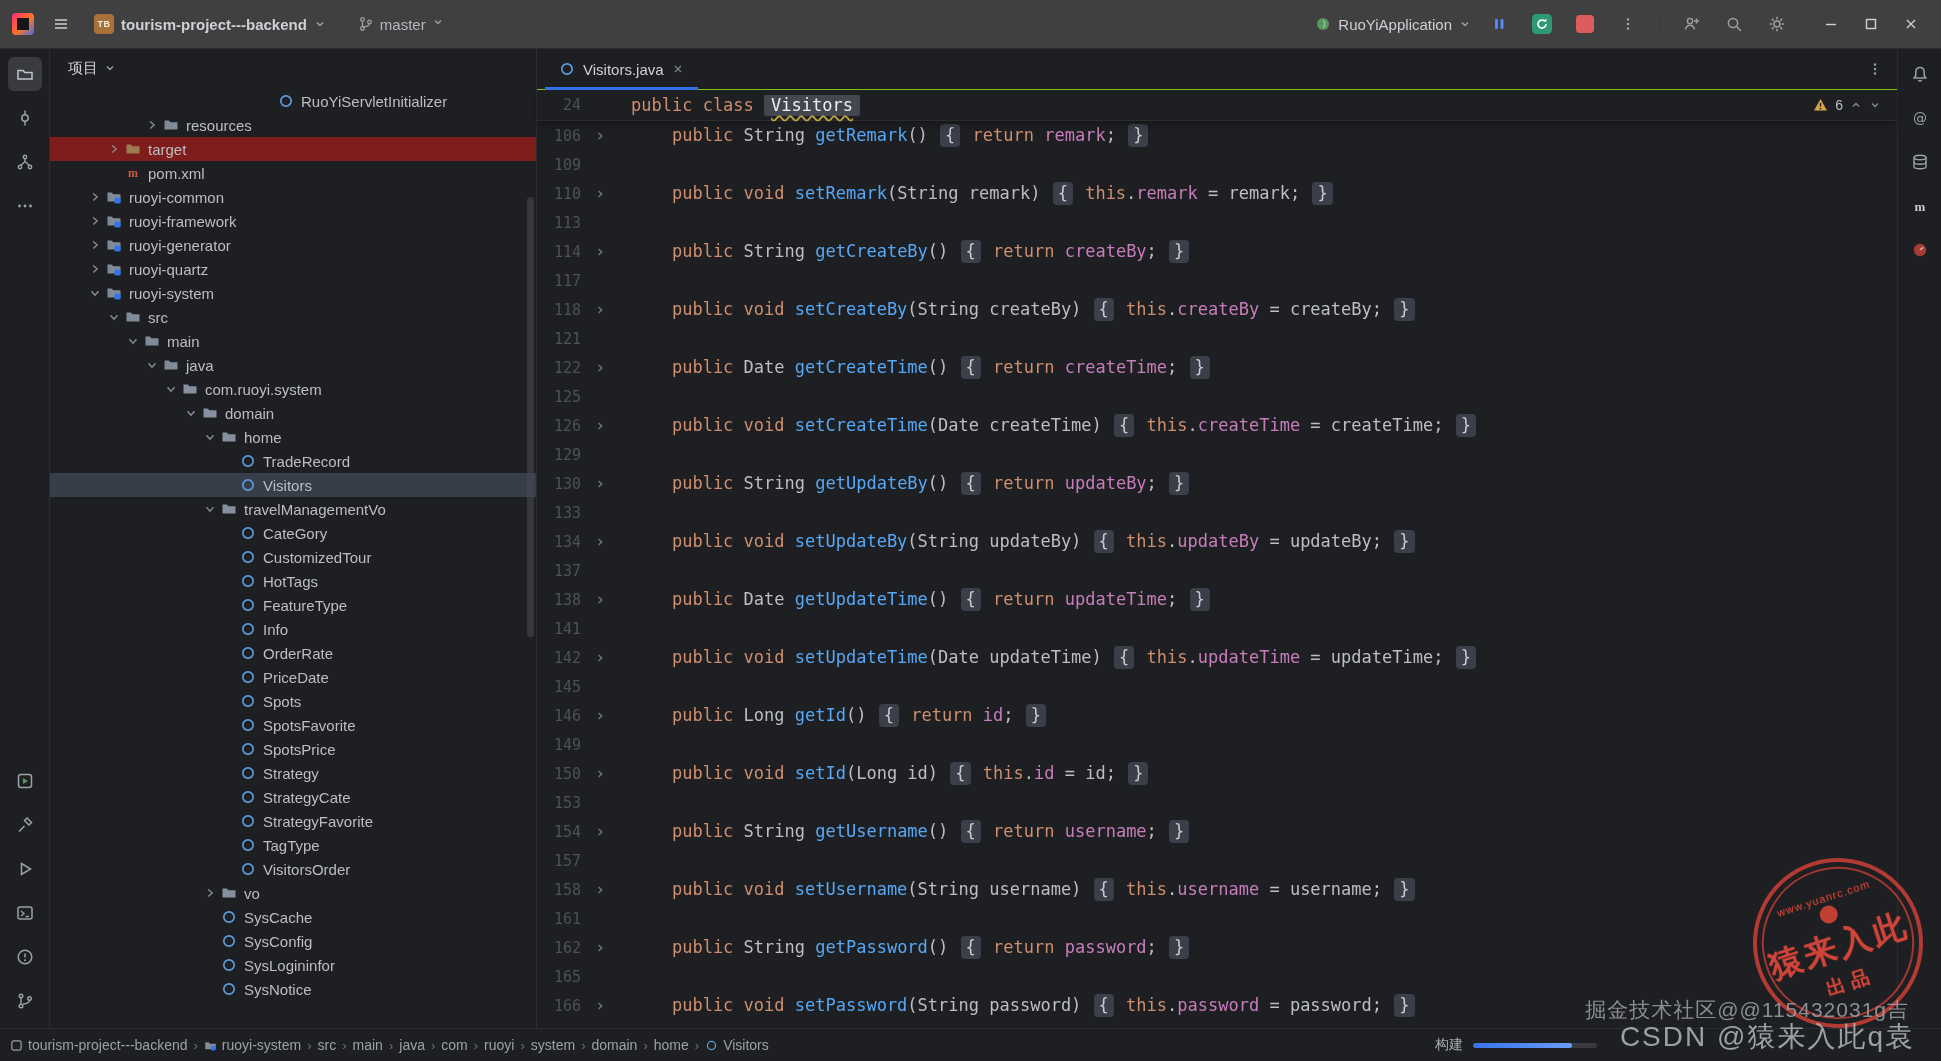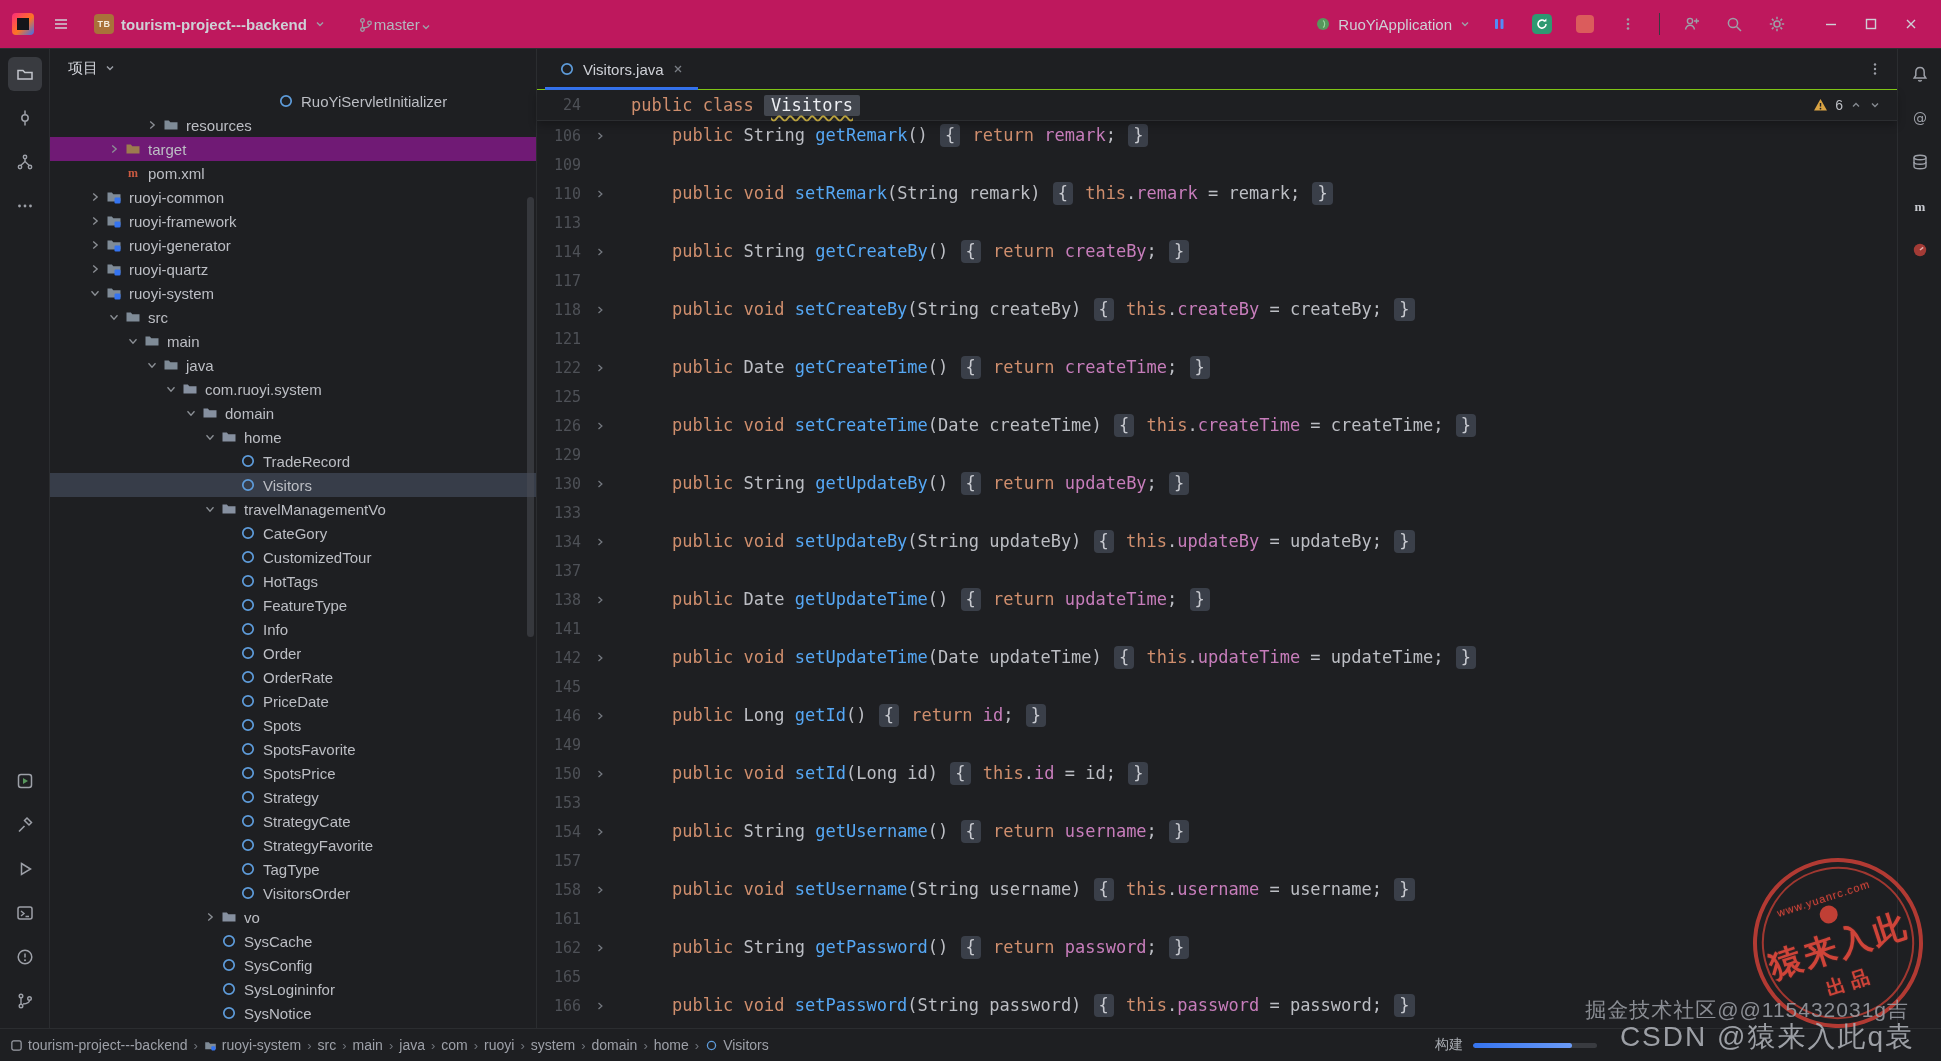--- a/index.html
+++ b/index.html
@@ -1,50 +1,50 @@
 <!DOCTYPE html>
 <html><head>
 <meta charset="utf-8">
 <style>
   *{box-sizing:border-box}
   html,body{margin:0;padding:0}
   body{width:1941px;height:1061px;background:#1e1f22;font-family:"Liberation Sans",sans-serif;color:#BCBEC4;overflow:hidden;position:relative}
   svg{display:block}
 
   
-  .titlebar{height:49px;display:flex;align-items:center;padding:0 10px 0 12px;gap:10px;border-bottom:1px solid #2b2d30;background:#be185d}
+  .titlebar{height:49px;display:flex;align-items:center;padding:0 10px 0 12px;gap:10px;border-bottom:1px solid #2b2d30;background:#404040}
   .tb-left{display:flex;align-items:center;gap:12px}
   .ij-logo{width:22px;height:22px;border-radius:4px;background:linear-gradient(135deg,#FE2B7B,#FD7423 55%,#3C6EF0);position:relative;flex:none}
   .ij-logo::after{content:"";position:absolute;inset:5px;background:#15161A}
   .tb-btn{display:flex;align-items:center;justify-content:center;width:30px;height:30px;border-radius:5px}
   .proj-widget{display:flex;align-items:center;gap:7px;padding:3px 6px;border-radius:5px}
   .proj-badge{width:20px;height:20px;border-radius:4px;background:#A9713A;color:#F4E9DA;font-size:9px;font-weight:bold;display:flex;align-items:center;justify-content:center;letter-spacing:.5px;flex:none}
   .proj-name{font-size:15px;font-weight:600;color:#CED0D6;white-space:nowrap}
-  .branch-widget{display:flex;align-items:flex-end;margin-left:14px;color:#B4B8BF;font-size:15px}
+  .branch-widget{display:flex;align-items:flex-start;gap:6px;margin-left:14px;color:#B4B8BF;font-size:15px}
   .tb-right{margin-left:auto;display:flex;align-items:center;gap:13px}
   .runcfg{display:flex;align-items:center;gap:7px;font-size:15px;color:#CED0D6}
   .tb-divider{width:1px;height:22px;background:#393B40;margin:0 3px}
   .win-controls{display:flex;align-items:center;margin-left:6px}
   .win-btn{width:40px;height:34px;display:flex;align-items:center;justify-content:center}
 
   
   .main{position:absolute;top:49px;bottom:33px;left:0;right:0;display:flex}
   .abar{width:50px;border-right:1px solid #2b2d30;display:flex;flex-direction:column;align-items:center;padding:8px 0 10px;gap:10px;background:#1e1f22;flex:none}
   .abar.right{width:44px;border-right:none;border-left:1px solid #2b2d30}
   .abtn{width:34px;height:34px;border-radius:6px;display:flex;align-items:center;justify-content:center}
   .abtn.active{background:#393B40}
   .abar-bottom{margin-top:auto;display:flex;flex-direction:column;gap:10px;align-items:center}
 
   
   .project-panel{width:487px;border-right:1px solid #2b2d30;display:flex;flex-direction:column;position:relative;background:#1e1f22;flex:none}
   .panel-header{height:38px;display:flex;align-items:center;gap:6px;padding:0 12px 0 18px;font-size:15px;color:#CED0D6;flex:none}
   .tree{flex:1;overflow:hidden;padding-top:2px;position:relative}
   .tree-row{height:24px;display:flex;align-items:center;font-size:15px;white-space:nowrap}
   .tree-row.selected{background:#373D49}
-  .tree-row.highlight{background:#701a75}
+  .tree-row.highlight{background:#7f1d1d}
   .t-ind{flex:none}
   .t-chev{width:18px;flex:none;display:flex;align-items:center;justify-content:center}
   .t-chev.open svg{transform:rotate(90deg)}
   .t-icon{width:20px;flex:none;display:flex;align-items:center;justify-content:center}
   .t-label{margin-left:5px}
   .tree-scrollbar{position:absolute;right:2px;top:148px;width:7px;height:440px;border-radius:4px;background:#4A4D53;opacity:.55}
 
   
   .editor-zone{flex:1;display:flex;flex-direction:column;position:relative;background:#1e1f22;min-width:0}
   .tabbar{height:41px;display:flex;align-items:stretch;border-bottom:1px solid #84cc16;flex:none;padding-left:8px}
@@ -606,30 +606,20 @@
         </div>
         <div class="tree-row">
           <span class="t-ind" style="width: 170px;"></span>
           <span class="t-chev"></span>
           <span class="t-icon">
             <svg width="16" height="16" viewBox="0 0 16 16">
               <circle cx="8" cy="8" r="5.2" fill="none" stroke="#5E9CDB" stroke-width="1.7"></circle>
             </svg>
           </span>
           <span class="t-label">Info</span>
-        </div>
-        <div class="tree-row">
-          <span class="t-ind" style="width: 170px;"></span>
-          <span class="t-chev"></span>
-          <span class="t-icon">
-            <svg width="16" height="16" viewBox="0 0 16 16">
-              <circle cx="8" cy="8" r="5.2" fill="none" stroke="#5E9CDB" stroke-width="1.7"></circle>
-            </svg>
-          </span>
-          <span class="t-label">Order</span>
         </div>
         <div class="tree-row">
           <span class="t-ind" style="width: 170px;"></span>
           <span class="t-chev"></span>
           <span class="t-icon">
             <svg width="16" height="16" viewBox="0 0 16 16">
               <circle cx="8" cy="8" r="5.2" fill="none" stroke="#5E9CDB" stroke-width="1.7"></circle>
             </svg>
           </span>
           <span class="t-label">OrderRate</span>

